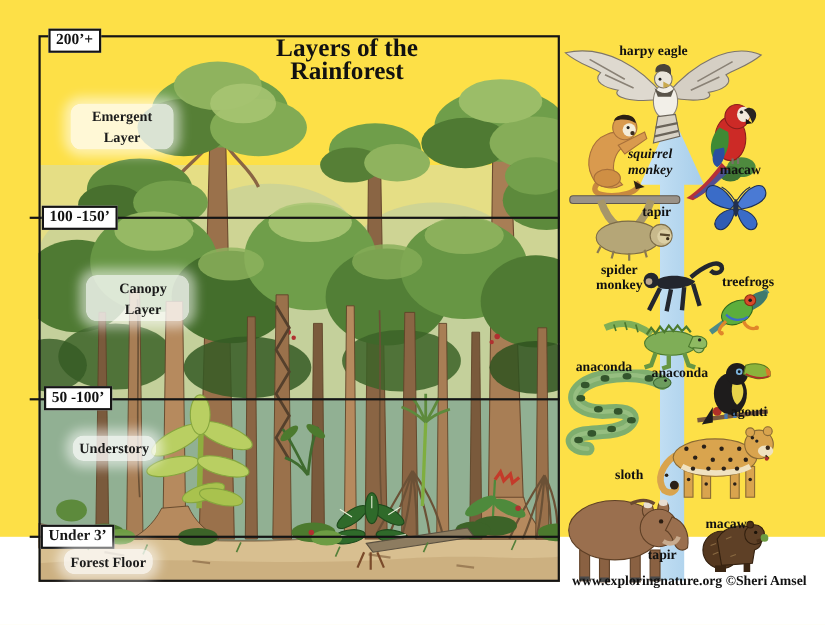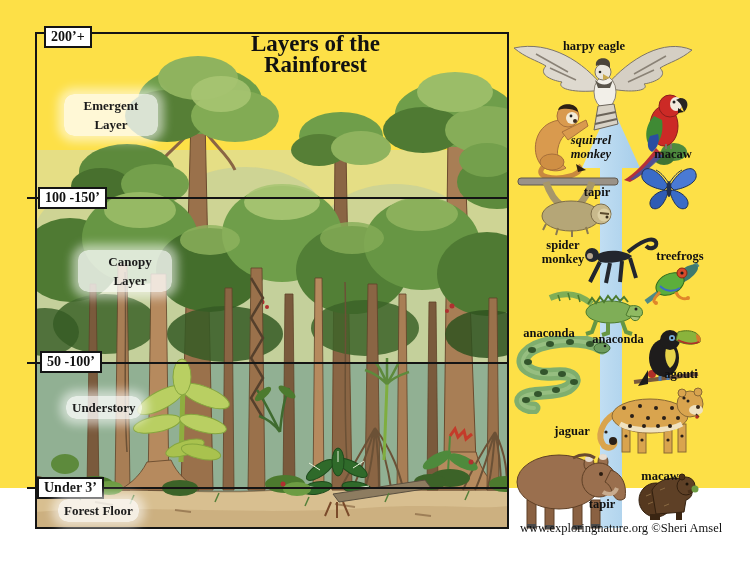--- a/index.html
+++ b/index.html
@@ -18,21 +18,21 @@
   .pill{position:absolute;z-index:6;background:rgba(255,255,255,0.78);border-radius:10px;
         padding:2px 6px;font-weight:bold;font-size:13px;line-height:19px;color:#1b1b1b;
         text-align:center;box-shadow:0 0 10px 6px rgba(255,255,255,0.55);}
   .pill.nowrap{white-space:nowrap;}
   #title{position:absolute;left:228px;top:33px;width:175px;z-index:6;font-weight:bold;
          font-size:23px;line-height:21px;text-align:center;color:#111;}
   #up-arrow{position:absolute;left:582px;top:104px;z-index:2;}
   .animal{position:absolute;z-index:3;}
   .animal-label{position:absolute;z-index:5;font-weight:bold;font-size:12.5px;
                 line-height:13.5px;color:#111;text-align:center;}
-  #credit{position:absolute;left:520px;top:521px;z-index:5;font-weight:normal;
+  #credit{position:absolute;left:520px;top:521px;z-index:5;font-weight:bold;
           font-size:12.5px;color:#111;white-space:nowrap;}
 </style>
 </head>
 <body>
 
 <div id="stage">
 
   <svg id="forest-svg" width="474" height="497" viewBox="0 0 474 497">
     <g>
       <rect x="0" y="118" width="474" height="379" fill="#cddcc4" opacity="0.5"></rect>
@@ -434,19 +434,19 @@
 
   <div class="animal-label" style="left:556px;top:40px;width:76px;">harpy eagle</div>
   <div class="animal-label" style="left:562px;top:134px;width:58px;font-style:italic;">squirrel monkey</div>
   <div class="animal-label" style="left:643px;top:148px;width:60px;">macaw</div>
   <div class="animal-label" style="left:567px;top:186px;width:60px;">tapir</div>
   <div class="animal-label" style="left:534px;top:239px;width:58px;">spider monkey</div>
   <div class="animal-label" style="left:650px;top:250px;width:60px;">treefrogs</div>
   <div class="animal-label" style="left:519px;top:327px;width:60px;">anaconda</div>
   <div class="animal-label" style="left:588px;top:333px;width:60px;">anaconda</div>
   <div class="animal-label" style="left:651px;top:368px;width:60px;">agouti</div>
-  <div class="animal-label" style="left:542px;top:425px;width:60px;">jaguar</div>
+  <div class="animal-label" style="left:542px;top:425px;width:60px;">sloth</div>
   <div class="animal-label" style="left:572px;top:498px;width:60px;">tapir</div>
   <div class="animal-label" style="left:630px;top:470px;width:60px;">macaw</div>
 
   <div id="credit">www.exploringnature.org ©Sheri Amsel</div>
 
 </div>
 
 </body></html>

